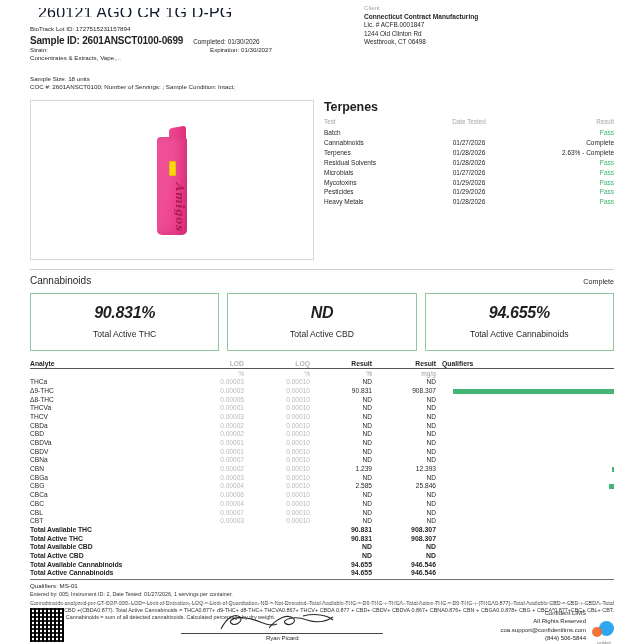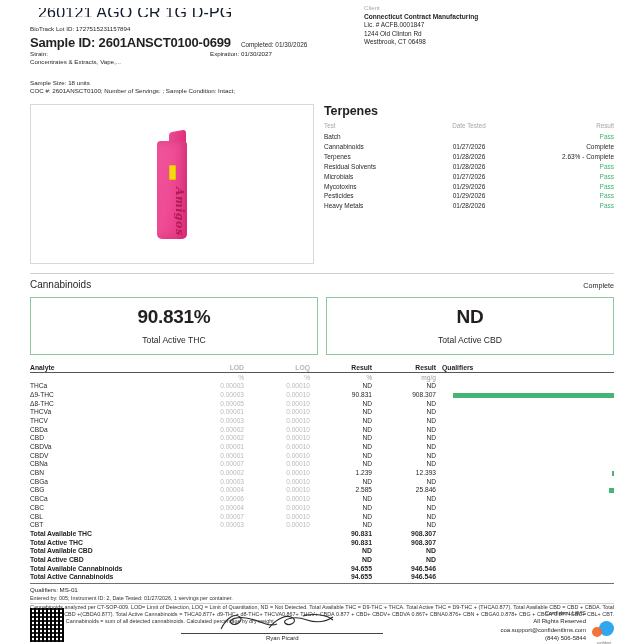--- a/index.html
+++ b/index.html
@@ -18,21 +18,21 @@
   .doc-title {
     font-size:16px; font-weight:normal; letter-spacing:.2px;
     margin:8px; padding:0; line-height:10px; height:9px; overflow:hidden;
     color:#0f172a;
   }
   .hdr { display:flex; justify-content:space-between; align-items:flex-start; }
   .hdr-left { width:330px; }
   .hdr-right { width:250px; padding-top:3px; }
   .tiny { font-size:6.2px; line-height:8.5px; color:#231f20; }
   .sampleid-row { display:flex; align-items:baseline; gap:10px; margin-top:1px; }
-  .sampleid { font-size:13px; font-weight:bold; letter-spacing:-.2px;text-align:right; }
+  .sampleid { font-size:10px; font-weight:bold; letter-spacing:-.2px;text-align:right; }
   .completed { font-size:6.4px; color:#231f20; }
   .strain-row { display:flex; gap:10px; }
   .strain-left { width:170px; }
   .client-lbl { font-size:6.2px; color:#a6a6a6; line-height:9px; }
   .client-name { font-size:6.6px; font-weight:bold; line-height:9px; }
   .client-line { font-size:6.4px; line-height:8.6px; }
 
   .meta2 { margin-top:12px; }
   .meta2 div { font-size:6.2px; line-height:8.6px; }
 
@@ -88,21 +88,21 @@
   
   .sect-head { display:flex; justify-content:space-between; align-items:baseline; margin-top:5px; }
   .sect-title { font-size:10px; }
   .sect-status { font-size:7.2px; }
 
   .kpis { display:flex; gap:8px; margin-top:7px; }
   .kpi {
     flex:1; border:1px solid #8ec89e; height:58px;
     display:flex; flex-direction:column; align-items:center; justify-content:center;
   }
-  .kpi .v { font-size:19px; font-weight:bold; letter-spacing:-.3px; }
+  .kpi .v { font-size:16px; font-weight:bold; letter-spacing:-.3px;font-style:italic; }
   .kpi .l { font-size:8.6px; margin-top:7px; }
 
   
   table.an { width:100%; border-collapse:collapse; margin-top:9px; }
   table.an thead th {
     font-size:6.8px; font-weight:bold; text-align:right; padding:0 0 1.5px 0;
     border-bottom:1px solid #555;
   }
   table.an thead th.lodloq { color:#b5b5b5; font-weight:bold; }
   table.an thead th.analyte { text-align:left; }
@@ -257,20 +257,24 @@
   </div>
 
   <div class="kpis">
     <div class="kpi">
       <div class="v">90.831%</div>
       <div class="l">Total Active THC</div>
     </div>
     <div class="kpi">
       <div class="v">ND</div>
       <div class="l">Total Active CBD</div>
+    </div>
+    <div class="kpi">
+      <div class="v">94.655%</div>
+      <div class="l">Total Active Cannabinoids</div>
     </div>
   </div>
 
   <table class="an">
     <colgroup>
       <col class="col-an">
         <col class="col-lod">
         <col class="col-loq">
       <col class="col-r1">
         <col class="col-r2">

